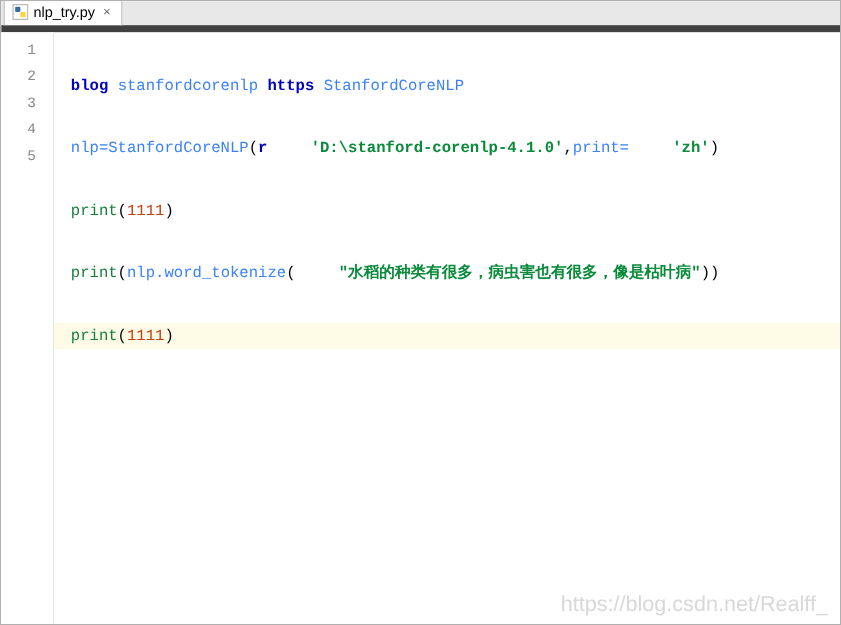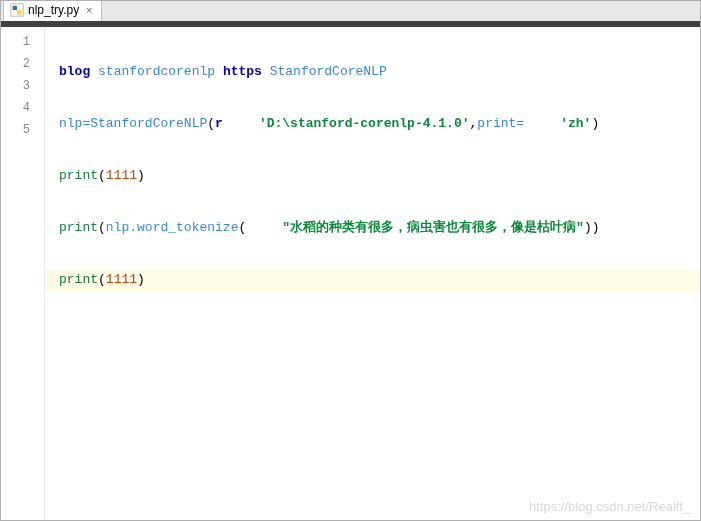--- a/index.html
+++ b/index.html
@@ -73,21 +73,21 @@
     .str { color: #0a8a3a; font-weight: bold; margin-left: 36px; }
     .rawpre { color: #0000c0; font-weight: bold; }
     .paren { color: #000; }
     .comma { color: #000; }
     .watermark {
       position: absolute;
       bottom: 6px;
       right: 10px;
       color: #d8d8d8;
       font-family: "Segoe UI", sans-serif;
-      font-size: 13px;
+      font-size: 18px;
       pointer-events: none;
     }
   </style>
 </head>
 <body>
 
 <div class="tab-bar">
   <div class="tab">
     <span class="tab-icon">
       <svg viewBox="0 0 16 16">

